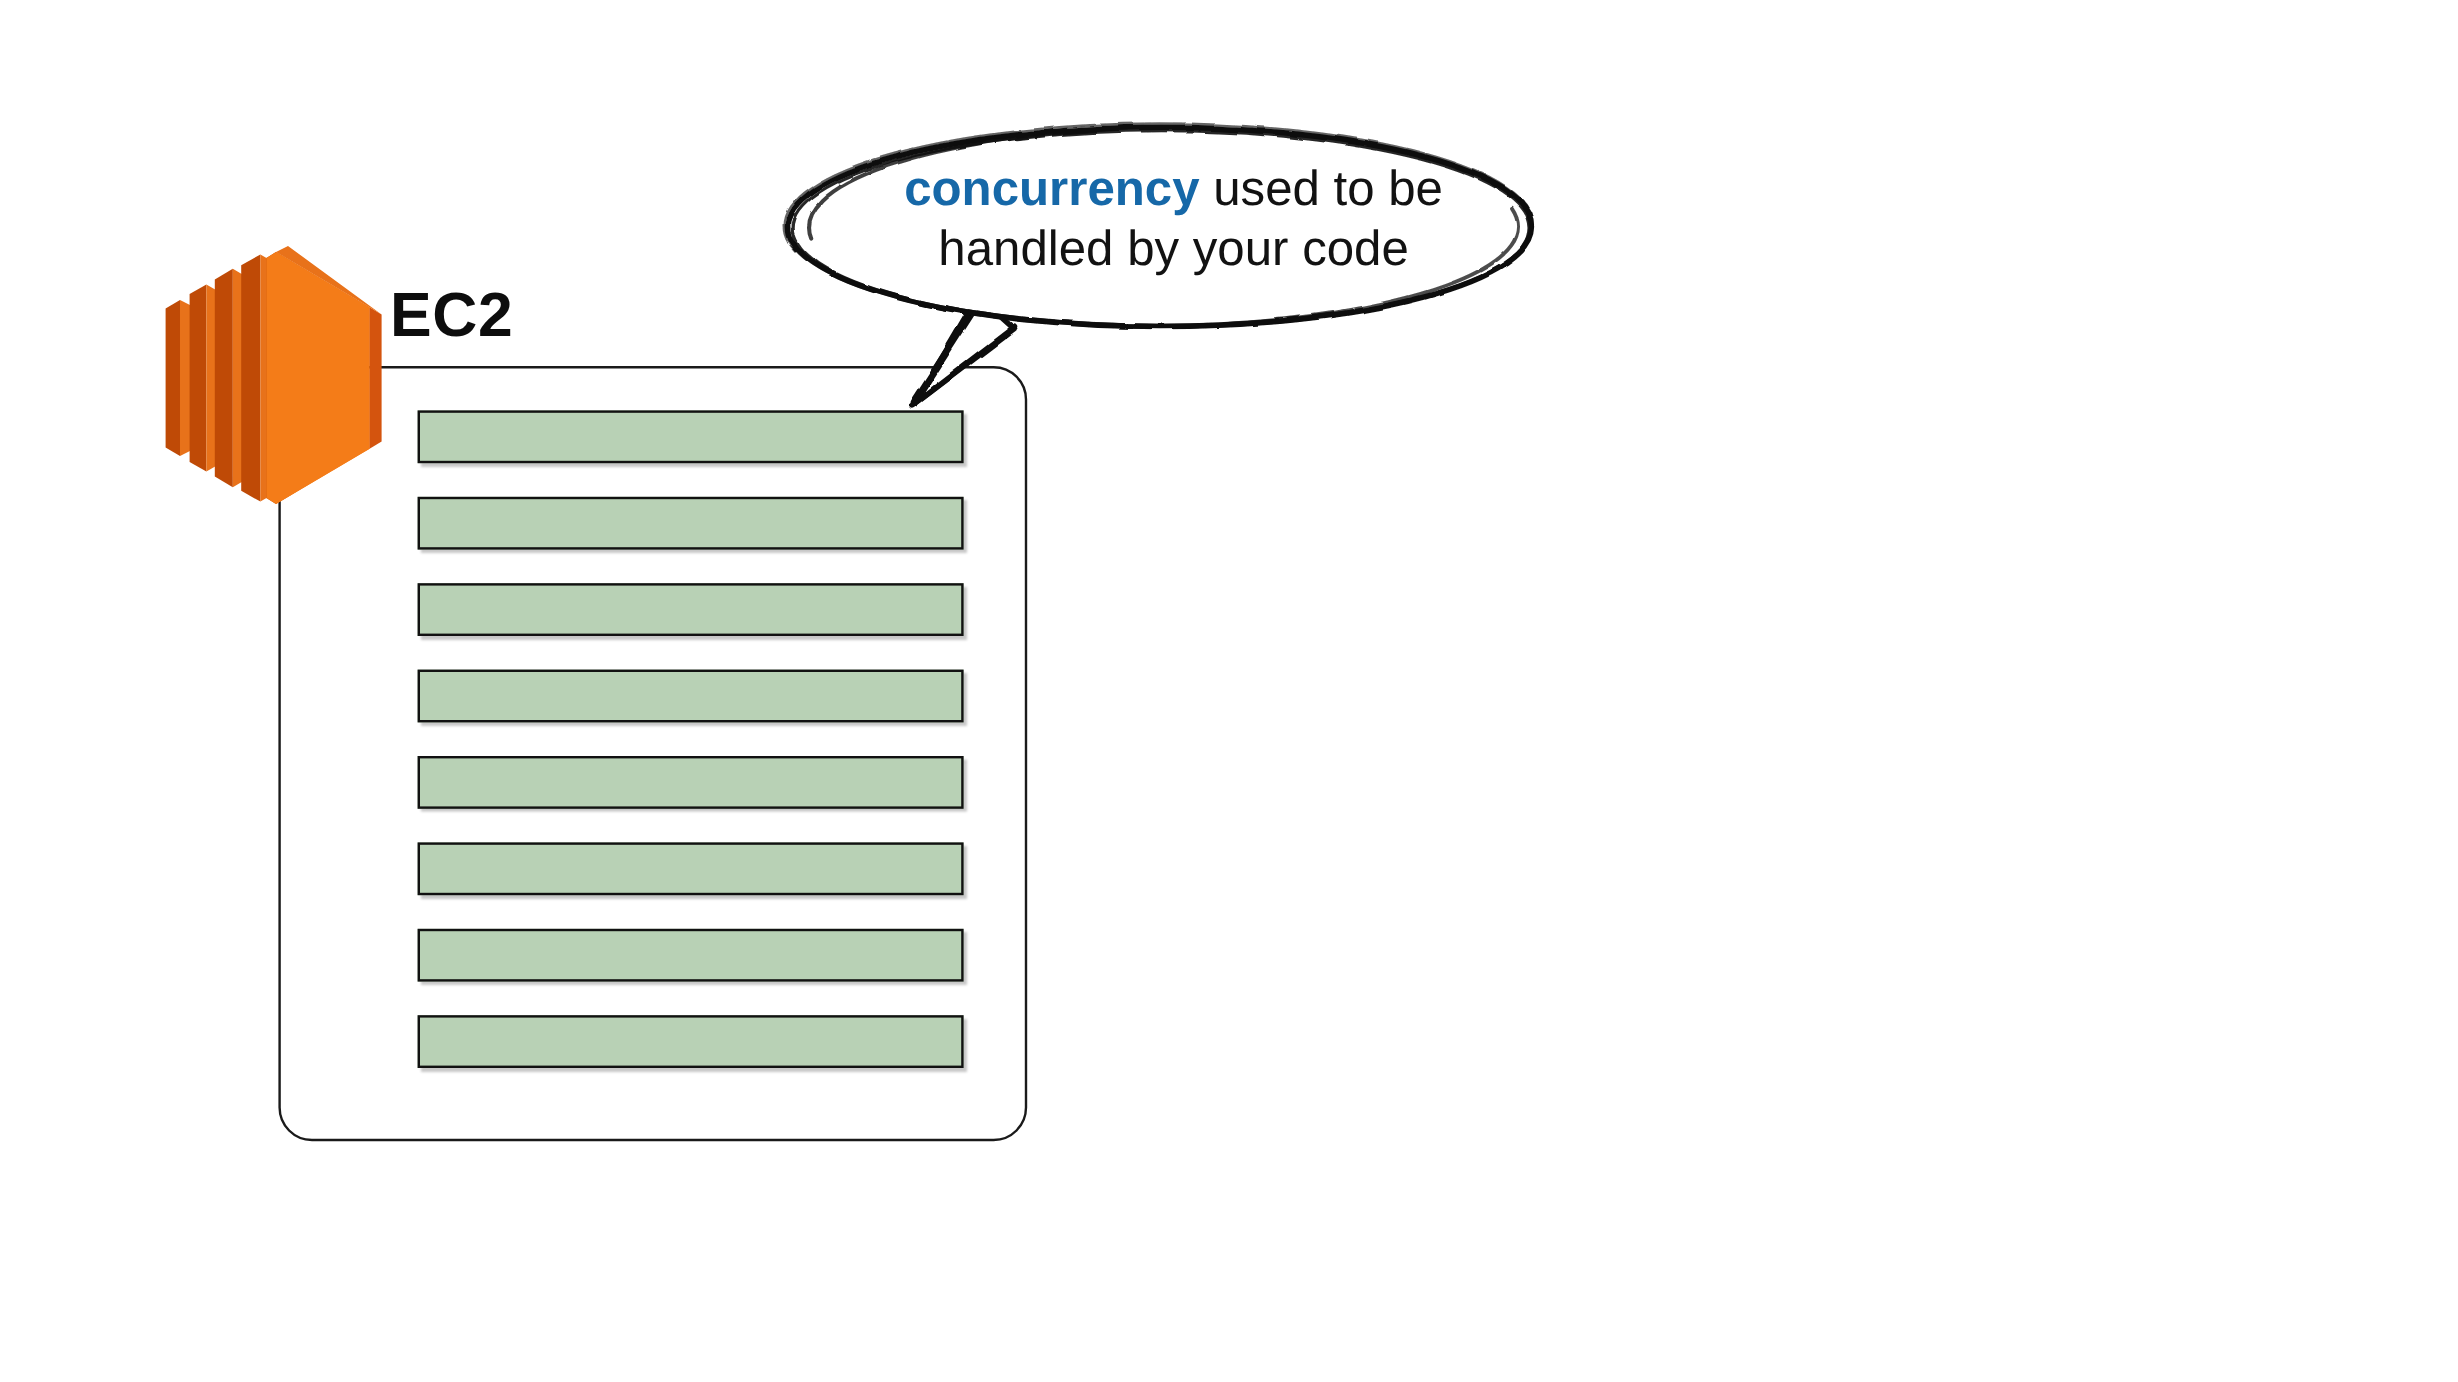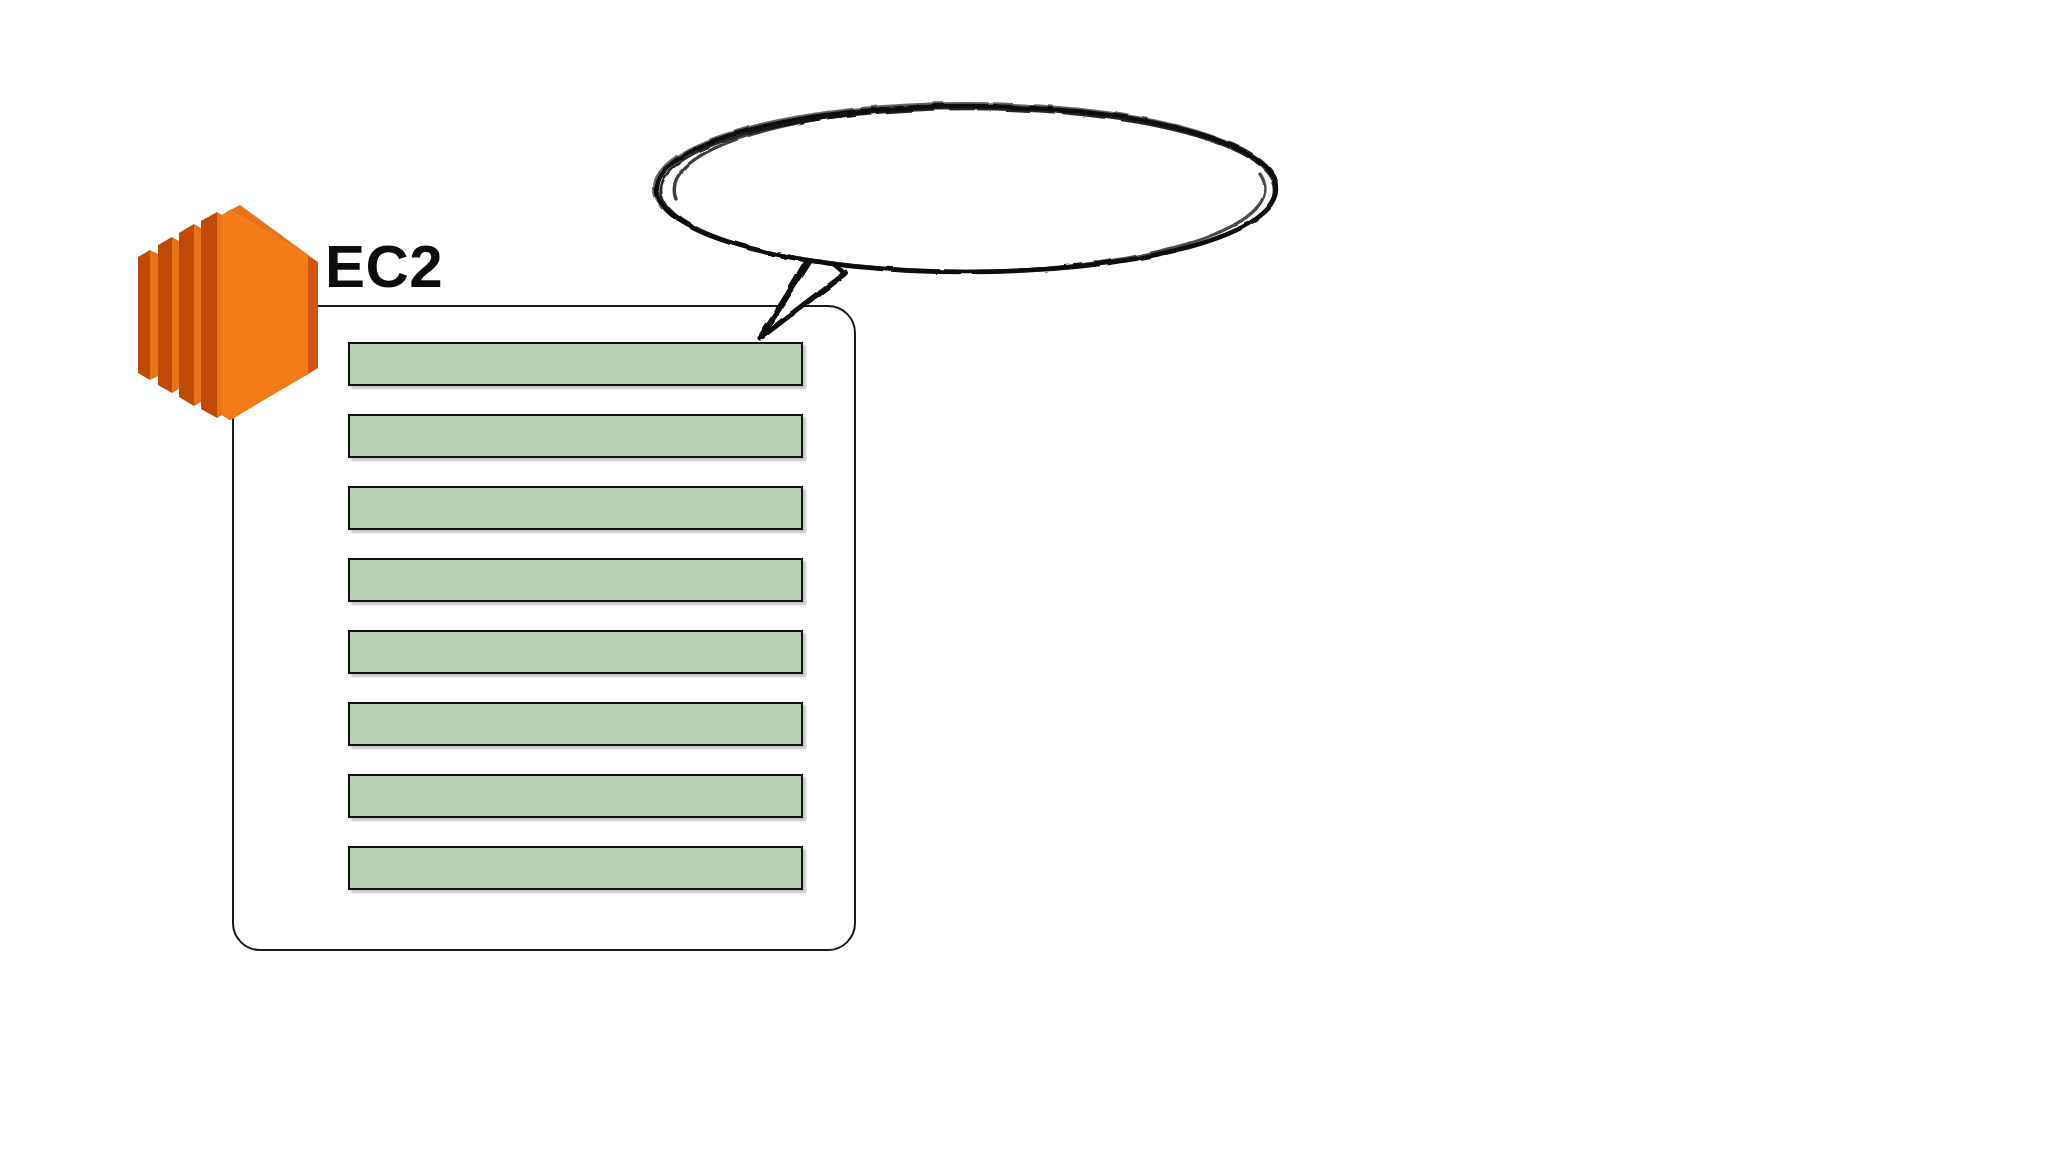--- a/index.html
+++ b/index.html
@@ -35,21 +35,21 @@
     border-radius: 28px;
     background: #ffffff;
     box-sizing: border-box;
   }
 
   
   .host-label {
     position: absolute;
     left: 325px;
     top: 237px;
-    font-size: 60px;
+    font-size: 52px;
     font-weight: bold;
     color: #0d0d0d;
     letter-spacing: 0.5px;
     line-height: 1;
     white-space: nowrap;
   }
 
   
   .bars {
     position: absolute;
@@ -164,14 +164,18 @@
       <g filter="url(#rough)" fill="none" stroke="#111111" stroke-linecap="round">
         <ellipse cx="327" cy="117" rx="310" ry="83" stroke-width="4.6"></ellipse>
         <ellipse cx="328" cy="118" rx="307" ry="81" stroke-width="2.6" opacity="0.9"></ellipse>
         <ellipse cx="326" cy="116" rx="312" ry="85" stroke-width="2.1" opacity="0.65"></ellipse>
         <path d="M 36,126 A 310,83 0 0 1 300,35" stroke-width="3.4" opacity="0.8"></path>
         <path d="M 620,102 A 310,83 0 0 1 380,198" stroke-width="3.2" opacity="0.75"></path>
       </g>
     </g>
   </svg>
 
+  <div class="bubble-text">
+    <span class="hl">concurrency</span><span> used to be</span><br>
+    <span>handled by your code</span>
+  </div>
 
 </div>
 
 </body></html>

